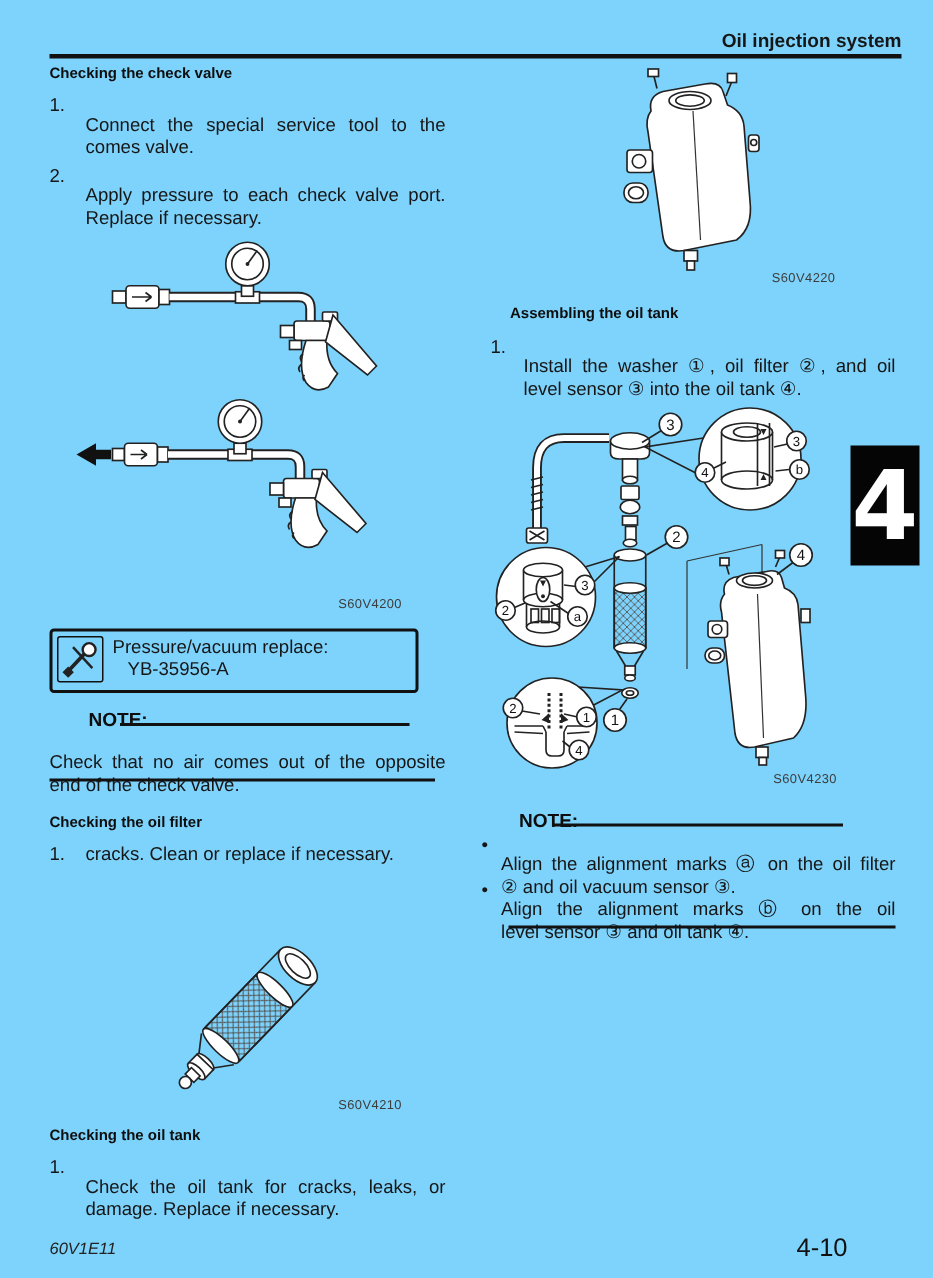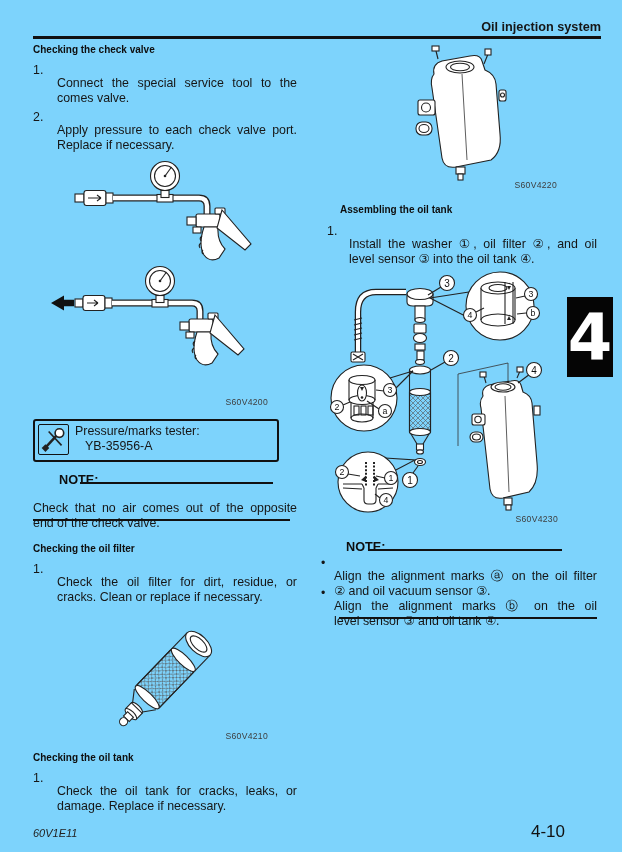--- a/index.html
+++ b/index.html
@@ -103,36 +103,35 @@
 
   <div id="toolbox" class="abs" style="left:33px; top:419px; width:242px; height:39px;">
     <div id="toolbox-iconbox" class="abs" style="left:3px; top:3px; width:29px; height:29px;">
       <svg width="29" height="29" viewBox="0 0 27 27">
         <path d="M6,21 L18,8" stroke="#222" stroke-width="2.3" fill="none"></path>
         <path d="M9,6 L21,19" stroke="#222" stroke-width="1.5" fill="none"></path>
         <circle cx="19" cy="7.5" r="4" fill="#fff" stroke="#222" stroke-width="1.5"></circle>
         <rect x="3.5" y="19" width="5" height="5" transform="rotate(45 6 21.5)" fill="#222"></rect>
       </svg>
     </div>
-    <div class="abs body-text" style="left:40px; top:3px; white-space:nowrap;">Pressure/marks tester:</div>
+    <div class="abs body-text" style="left:40px; top:3px; white-space:nowrap;">Pressure/vacuum replace:</div>
     <div class="abs body-text" style="left:50px; top:18px; white-space:nowrap;">YB-35956-A</div>
   </div>
 
   <div class="abs note-label" style="left:33px; top:473px;">NOTE:</div>
   <div class="abs rule" style="left:80px; top:482px; width:193px; height:2px;"></div>
   <div class="abs body-text" style="left:33px; top:488px; width:264px;">
       <div class="jline">Check that no air comes out of the opposite</div>
       <div class="lastline">end of the check valve.</div>
     </div>
   <div class="abs rule" style="left:33px; top:519px; width:257px; height:1.8px;"></div>
 
   <div class="abs heading" style="left:33px; top:543px;">Checking the oil filter</div>
   <div class="abs stepnum" style="left:33px; top:562px;">1.</div>
   <div class="abs body-text" style="left:57px; top:562px; width:240px;">
-      <div class="jline">Check the oil filter for dirt, residue, or</div>
       <div class="lastline">cracks. Clean or replace if necessary.</div>
     </div>
 
   <svg class="abs" style="left:72px; top:598px;" width="170" height="145" viewBox="0 0 170 145">
     <defs>
       <pattern id="mesh3" width="5" height="5" patternUnits="userSpaceOnUse">
         <path d="M0,5 L5,0 M0,0 L5,5" stroke="#555" stroke-width="0.7" fill="none"></path>
       </pattern>
     </defs>
     <g transform="translate(2,12) rotate(44 85 75)">

